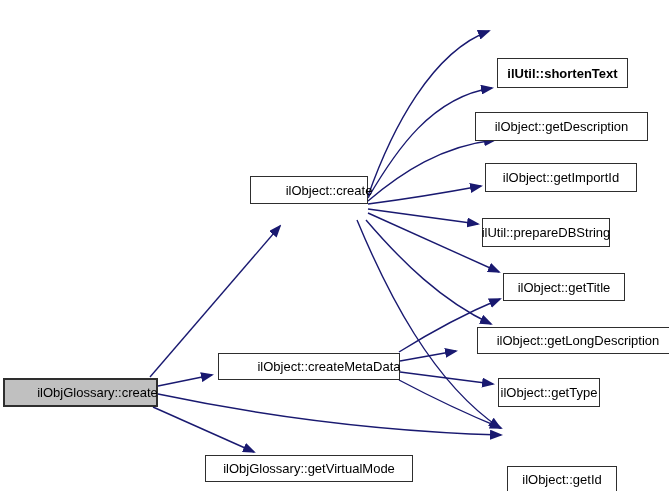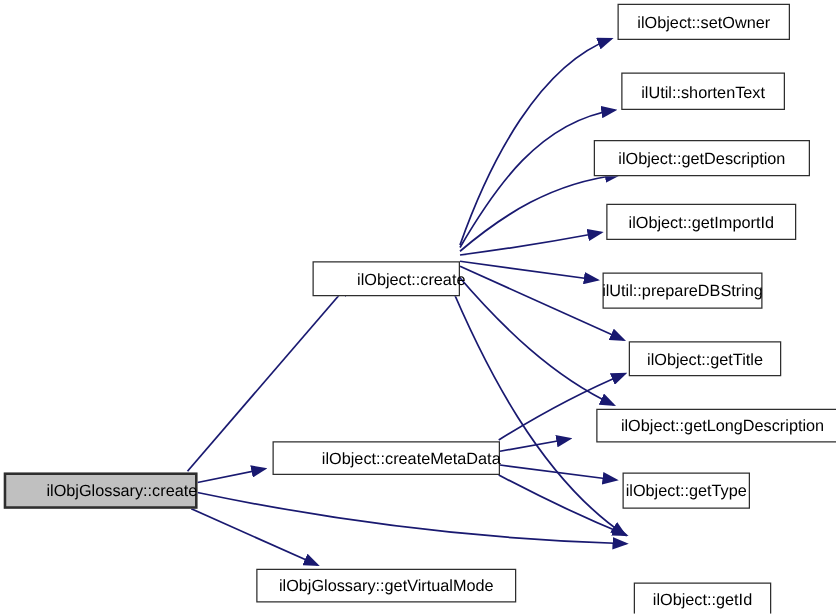--- a/index.html
+++ b/index.html
@@ -53,29 +53,28 @@
     <path class="edge" marker-end="url(#arrow)" d="M357,220 C387,292 432,382 500,428"></path>
 
     <path class="edge" marker-end="url(#arrow)" d="M399,352 Q452,319 500,299"></path>
     <path class="edge" marker-end="url(#arrow)" d="M400,361 L456,351"></path>
     <path class="edge" marker-end="url(#arrow)" d="M400,372 L493,384"></path>
     <path class="edge" marker-end="url(#arrow)" d="M399,380 Q452,408 501,428"></path>
   </svg>
 
   <div class="node highlight" style="left:3px;top:378px;width:155px;height:29px;">ilObjGlossary::create</div>
 
-  <div class="node" style="left:250px;top:209px;width:118px;height:28px;padding-left:40px;">ilObject::create</div>
+  <div class="node" style="left:250px;top:176px;width:118px;height:28px;padding-left:40px;">ilObject::create</div>
 
   <div class="node" style="left:218px;top:353px;width:182px;height:27px;padding-left:40px;">ilObject::createMetaData</div>
 
   <div class="node" style="left:205px;top:455px;width:208px;height:27px;">ilObjGlossary::getVirtualMode</div>
 
-  <div class="node" style="left:494px;top:3px;width:138px;height:29px;">ilObject::setOwner</div>
 
-  <div class="node" style="left:497px;top:58px;width:131px;height:30px;">ilUtil::shortenText</div>
+  <div class="node" style="left:497px;top:58px;width:131px;height:30px;font-weight:bold;">ilUtil::shortenText</div>
 
   <div class="node" style="left:475px;top:112px;width:173px;height:29px;">ilObject::getDescription</div>
 
   <div class="node" style="left:485px;top:163px;width:152px;height:29px;">ilObject::getImportId</div>
 
   <div class="node" style="left:482px;top:218px;width:128px;height:29px;">ilUtil::prepareDBString</div>
 
   <div class="node" style="left:503px;top:273px;width:122px;height:28px;">ilObject::getTitle</div>
 
   <div class="node" style="left:461px;top:327px;width:202px;height:27px;margin-left:16px;">ilObject::getLongDescription</div>

